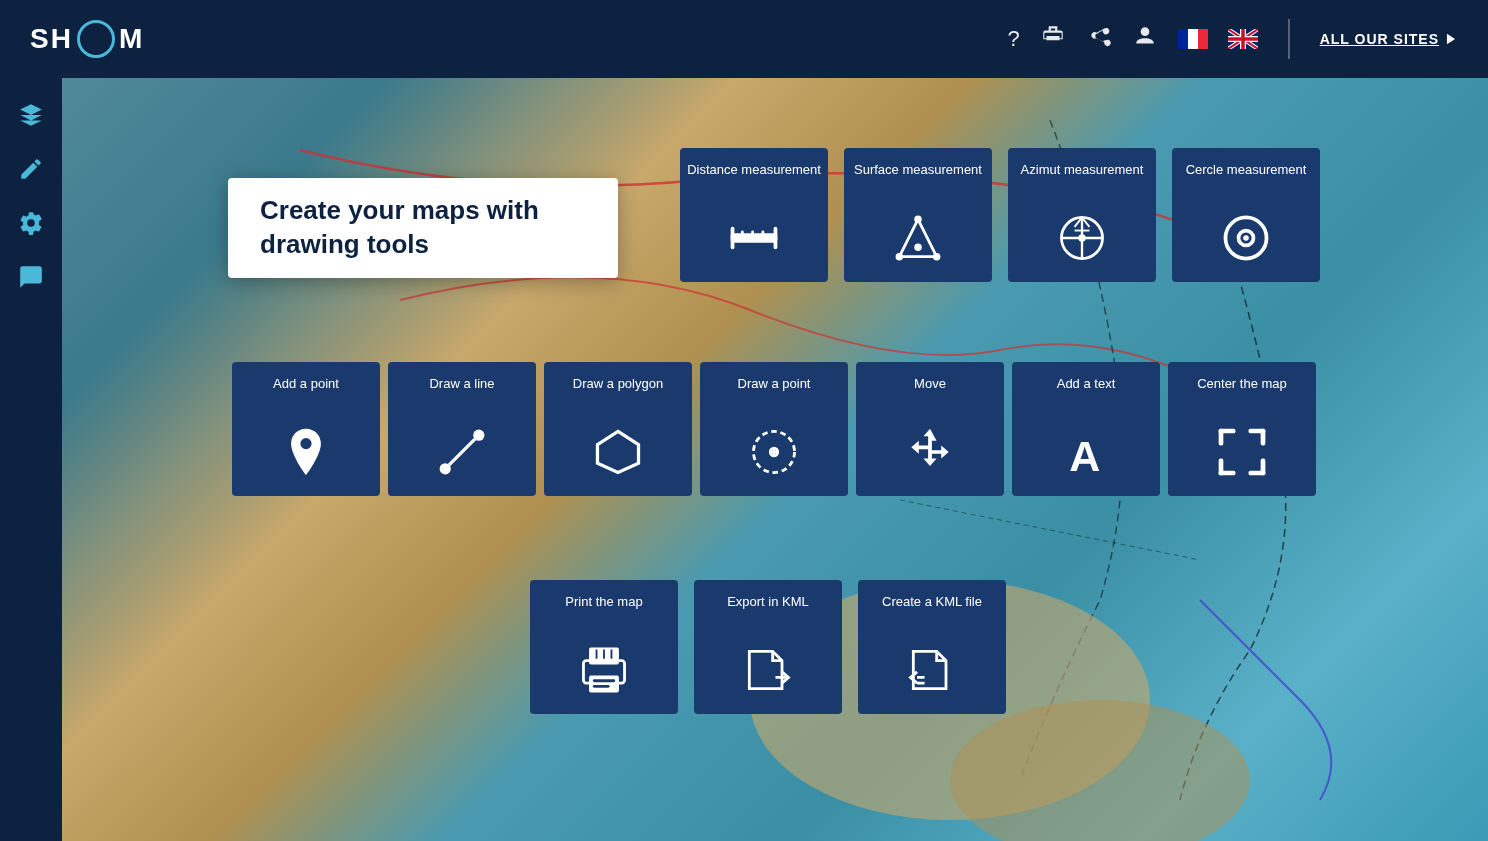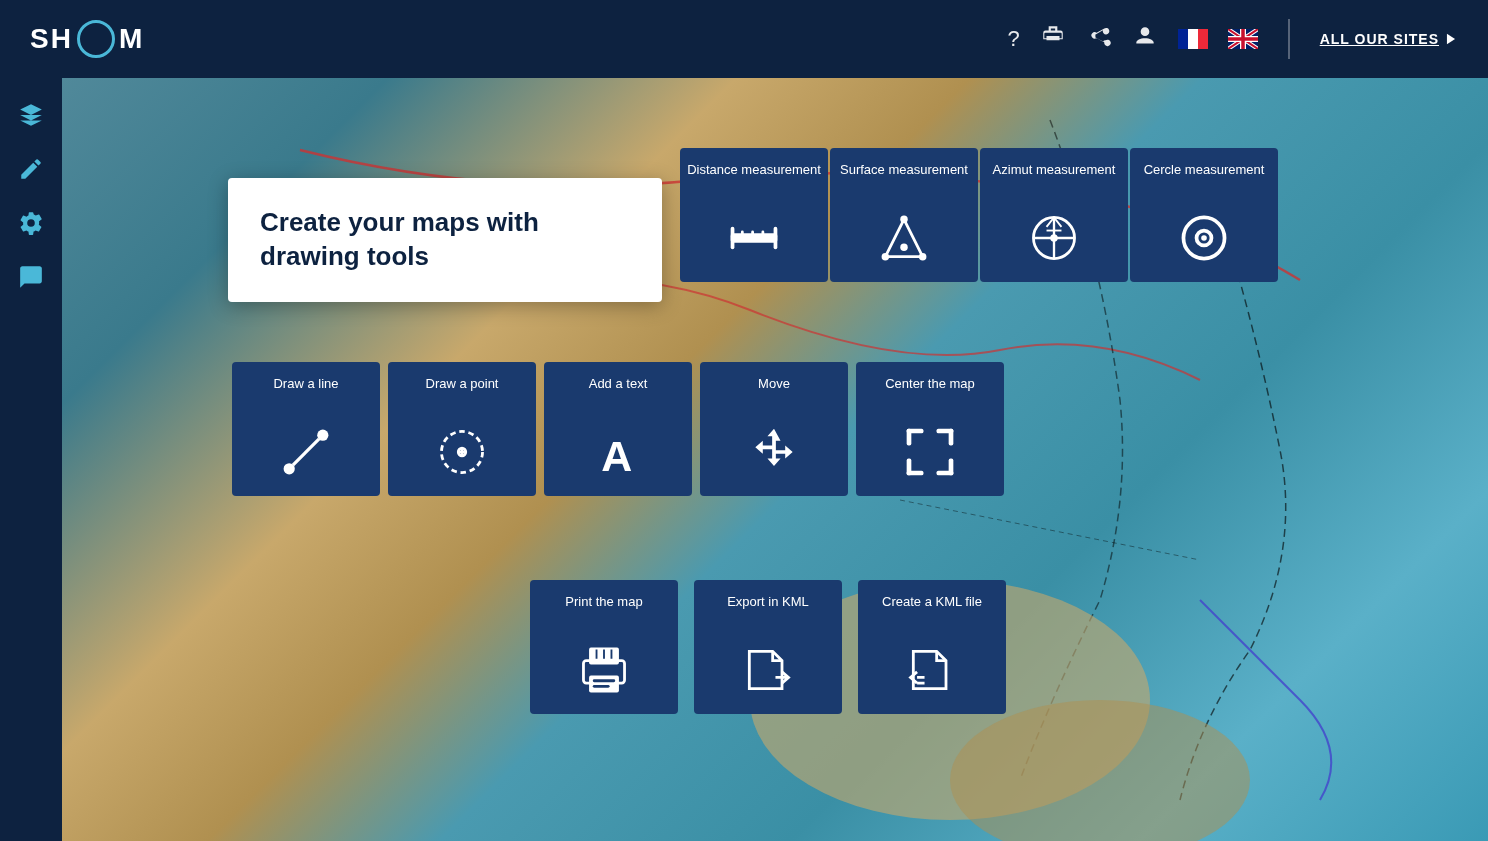--- a/index.html
+++ b/index.html
@@ -135,45 +135,45 @@
 
     .sidebar-btn.active {
       color: #4ab8d8;
     }
 
     
     #tooltip-card {
       position: absolute;
       top: 178px;
       left: 228px;
-      width: 434px;
+      width: 390px;
       background: white;
       border-radius: 4px;
       z-index: 20;
-      padding: 28px 32px;
+      padding: 16px 32px;
       box-shadow: 0 4px 20px rgba(0,0,0,0.3);
     }
 
     .tooltip-title {
       font-size: 26px;
       font-weight: bold;
       color: #0d2240;
       line-height: 1.3;
     }
 
     
     #tool-grid {
       position: absolute;
       top: 148px;
       left: 680px;
       z-index: 20;
       display: grid;
       grid-template-columns: repeat(4, 148px);
       grid-template-rows: auto;
-      gap: 2px;
+      gap: 16px;
     }
 
     .tool-card {
       background: #1a3a6e;
       border-radius: 4px;
       display: flex;
       flex-direction: column;
       align-items: center;
       justify-content: flex-start;
       padding: 14px 8px 14px 8px;
@@ -377,67 +377,87 @@
         <circle cx="30" cy="30" r="22" fill="none" stroke="white" stroke-width="4"></circle>
         <circle cx="30" cy="30" r="8" fill="none" stroke="white" stroke-width="4"></circle>
         <circle cx="30" cy="30" r="3" fill="white"></circle>
       </svg>
     </div>
   </div>
 </div>
 
 <div id="tool-grid-row2">
 
+  <div class="tool-card">
+    <div class="tool-label">
+      <span>Add a point</span>
+    </div>
+    <div class="tool-icon">
+      <svg class="svg-icon" viewBox="0 0 60 60" fill="white">
+        <path d="M30 5C21 5 14 12 14 21c0 13 16 34 16 34s16-21 16-34c0-9-7-16-16-16zm0 22a6 6 0 110-12 6 6 0 010 12z"></path>
+      </svg>
+    </div>
+  </div>
 
   <div class="tool-card">
     <div class="tool-label">
       <span>Draw a line</span>
     </div>
     <div class="tool-icon">
       <svg class="svg-icon" viewBox="0 0 60 60">
         <circle cx="12" cy="48" r="6" fill="white"></circle>
         <circle cx="48" cy="12" r="6" fill="white"></circle>
         <line x1="16" y1="44" x2="44" y2="16" stroke="white" stroke-width="3.5"></line>
       </svg>
     </div>
   </div>
 
+  <div class="tool-card">
+    <div class="tool-label">
+      <span>Draw a</span>&nbsp;<span>polygon</span>
+    </div>
+    <div class="tool-icon">
+      <svg class="svg-icon" viewBox="0 0 60 60">
+        <polygon points="30,8 52,22 52,42 30,52 8,42 8,22" fill="none" stroke="white" stroke-width="3.5"></polygon>
+      </svg>
+    </div>
+  </div>
 
   <div class="tool-card">
     <div class="tool-label">
       <span>Draw a point</span>
     </div>
     <div class="tool-icon">
       <svg class="svg-icon" viewBox="0 0 60 60">
         <circle cx="30" cy="30" r="22" fill="none" stroke="white" stroke-width="3" stroke-dasharray="6,4"></circle>
         <circle cx="30" cy="30" r="4" fill="none" stroke="white" stroke-width="3"></circle>
         <line x1="26" y1="30" x2="34" y2="30" stroke="white" stroke-width="3"></line>
         <line x1="30" y1="26" x2="30" y2="34" stroke="white" stroke-width="3"></line>
       </svg>
     </div>
   </div>
 
   <div class="tool-card">
     <div class="tool-label">
+      <span>Move</span>
+    </div>
+    <div class="tool-icon">
+      <svg class="svg-icon" viewBox="0 0 60 60" fill="white">
+        <path d="M30 5l-7 8h5v10H18v-5l-8 7 8 7v-5h10v10h-5l7 8 7-8h-5V32h10v5l8-7-8-7v5H32V18h5z"></path>
+      </svg>
+    </div>
+  </div>
+
+  <div class="tool-card">
+    <div class="tool-label">
       <span>Add a text</span>
     </div>
     <div class="tool-icon">
       <svg class="svg-icon" viewBox="0 0 60 60">
         <text x="12" y="50" font-size="46" font-family="Arial" font-weight="bold" fill="white">A</text>
-      </svg>
-    </div>
-  </div>
-
-  <div class="tool-card">
-    <div class="tool-label">
-      <span>Move</span>
-    </div>
-    <div class="tool-icon">
-      <svg class="svg-icon" viewBox="0 0 60 60" fill="white">
-        <path d="M30 5l-7 8h5v10H18v-5l-8 7 8 7v-5h10v10h-5l7 8 7-8h-5V32h10v5l8-7-8-7v5H32V18h5z"></path>
       </svg>
     </div>
   </div>
 
   <div class="tool-card">
     <div class="tool-label">
       <span>Center</span>&nbsp;<span>the map</span>
     </div>
     <div class="tool-icon">
       <svg class="svg-icon" viewBox="0 0 60 60">

